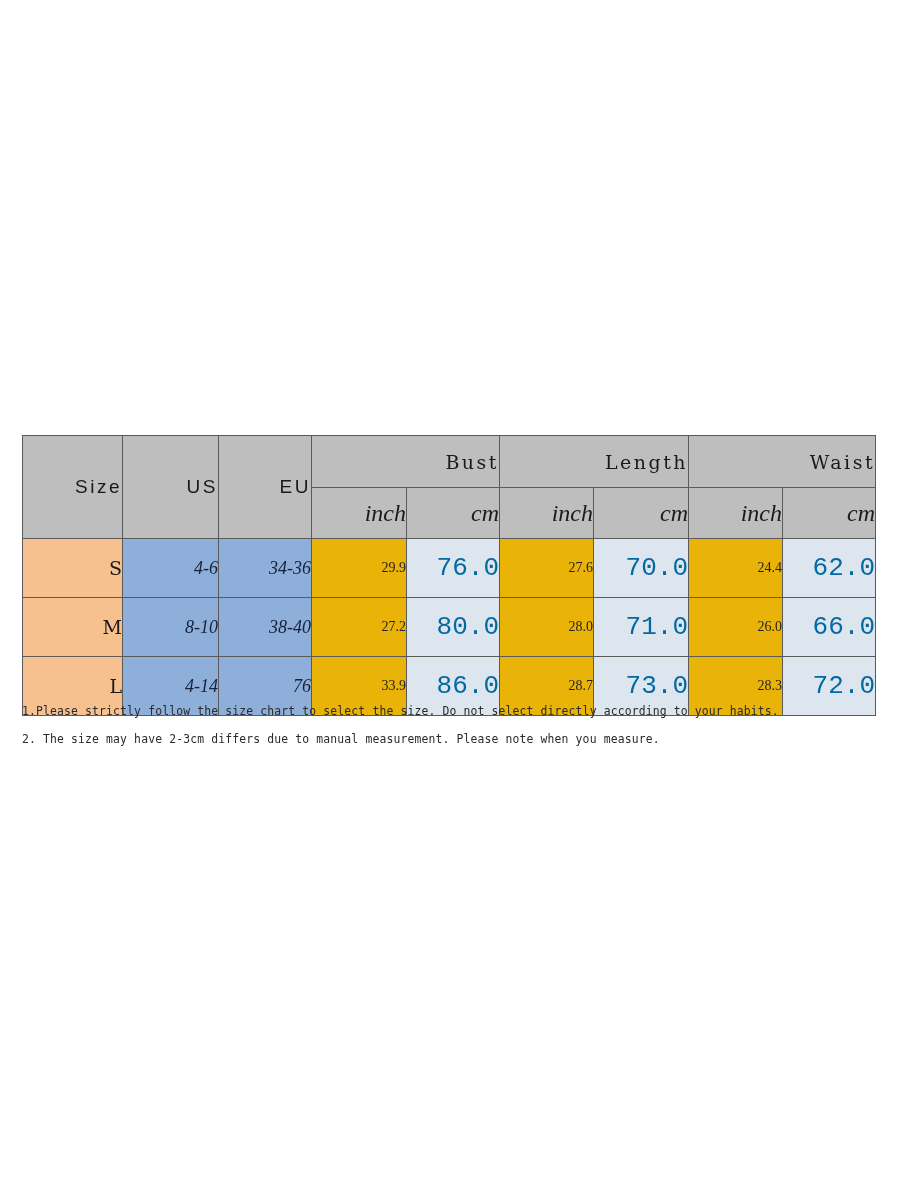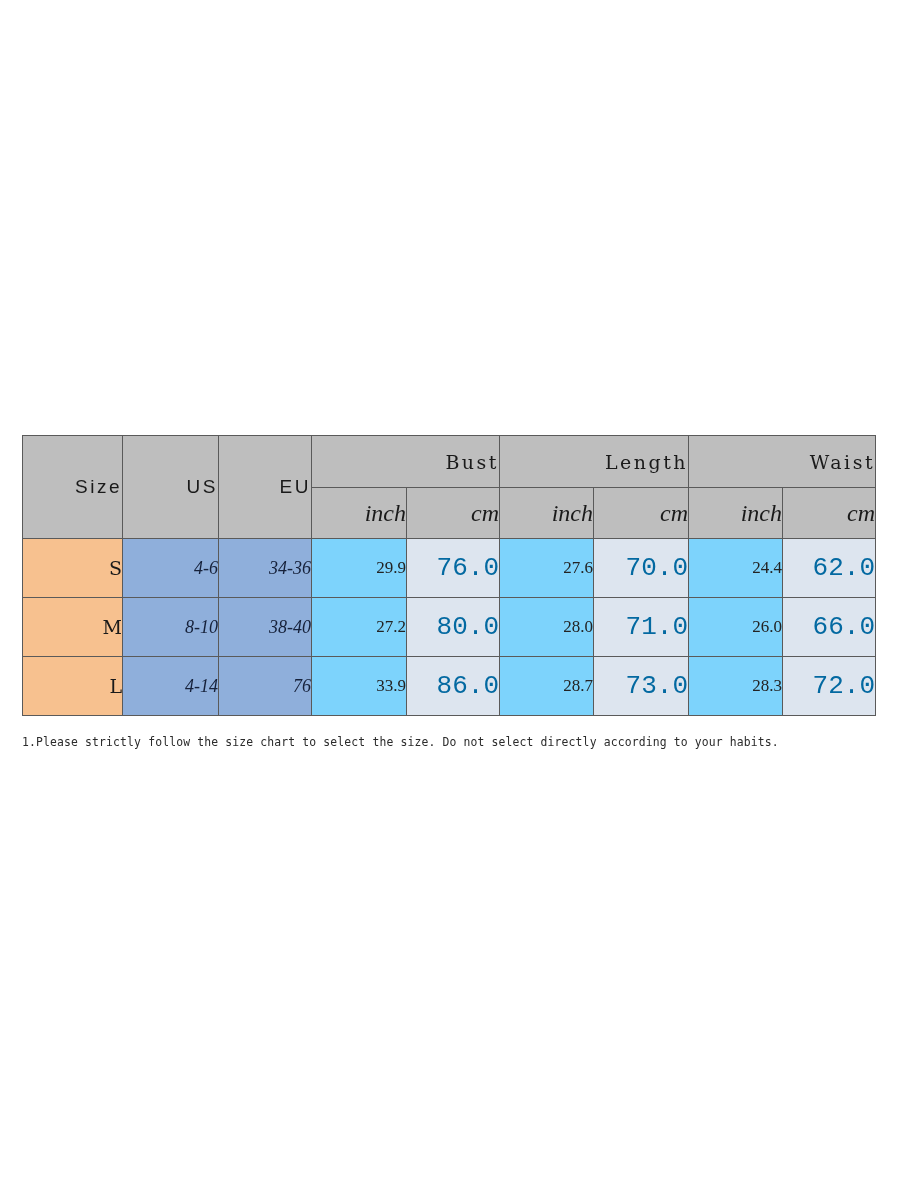--- a/index.html
+++ b/index.html
@@ -73,39 +73,39 @@
     background: #8fafdb;
     font-family: "Liberation Serif", serif;
     font-style: italic;
     font-weight: bold;
     font-size: 18px;
     color: #16213a;
     height: 58px;
     margin-top: 8px;
   }
   .c-inch {
-    background: #7dd3fc;
+    background: #eab308;
     font-family: "Liberation Serif", serif;
-    font-size: 17px;
+    font-size: 14px;
     color: #232323;
     height: 58px;
   }
   .c-cm {
     background: #dde5ef;
     font-family: Liberation Mono, monospace;
     font-size: 26px;
     color: #0369a1;
     height: 58px;
   }
 
   
   #notes {
     position: absolute;
     left: 22px;
-    top: 728px;
+    top: 697px;
     width: 860px;
   }
   .note-line {
     font-family: "DejaVu Sans Mono", "Liberation Mono", monospace;
     font-size: 11.4px;
     color: #2b2b2b;
     white-space: nowrap;
     line-height: 28px;
     letter-spacing: 0.15px;
   }
@@ -177,13 +177,14 @@
         <td class="c-cm">73.0</td>
         <td class="c-inch">28.3</td>
         <td class="c-cm">72.0</td>
       </tr>
     </tbody>
   </table>
 </div>
 
 <div id="notes">
   <div class="note-line">1.Please strictly follow the size chart to select the size. Do not select directly according to your habits.</div>
+  <div class="note-line">2. The size may have 2-3cm differs due to manual measurement. Please note when you measure.</div>
 </div>
 
 </body></html>

